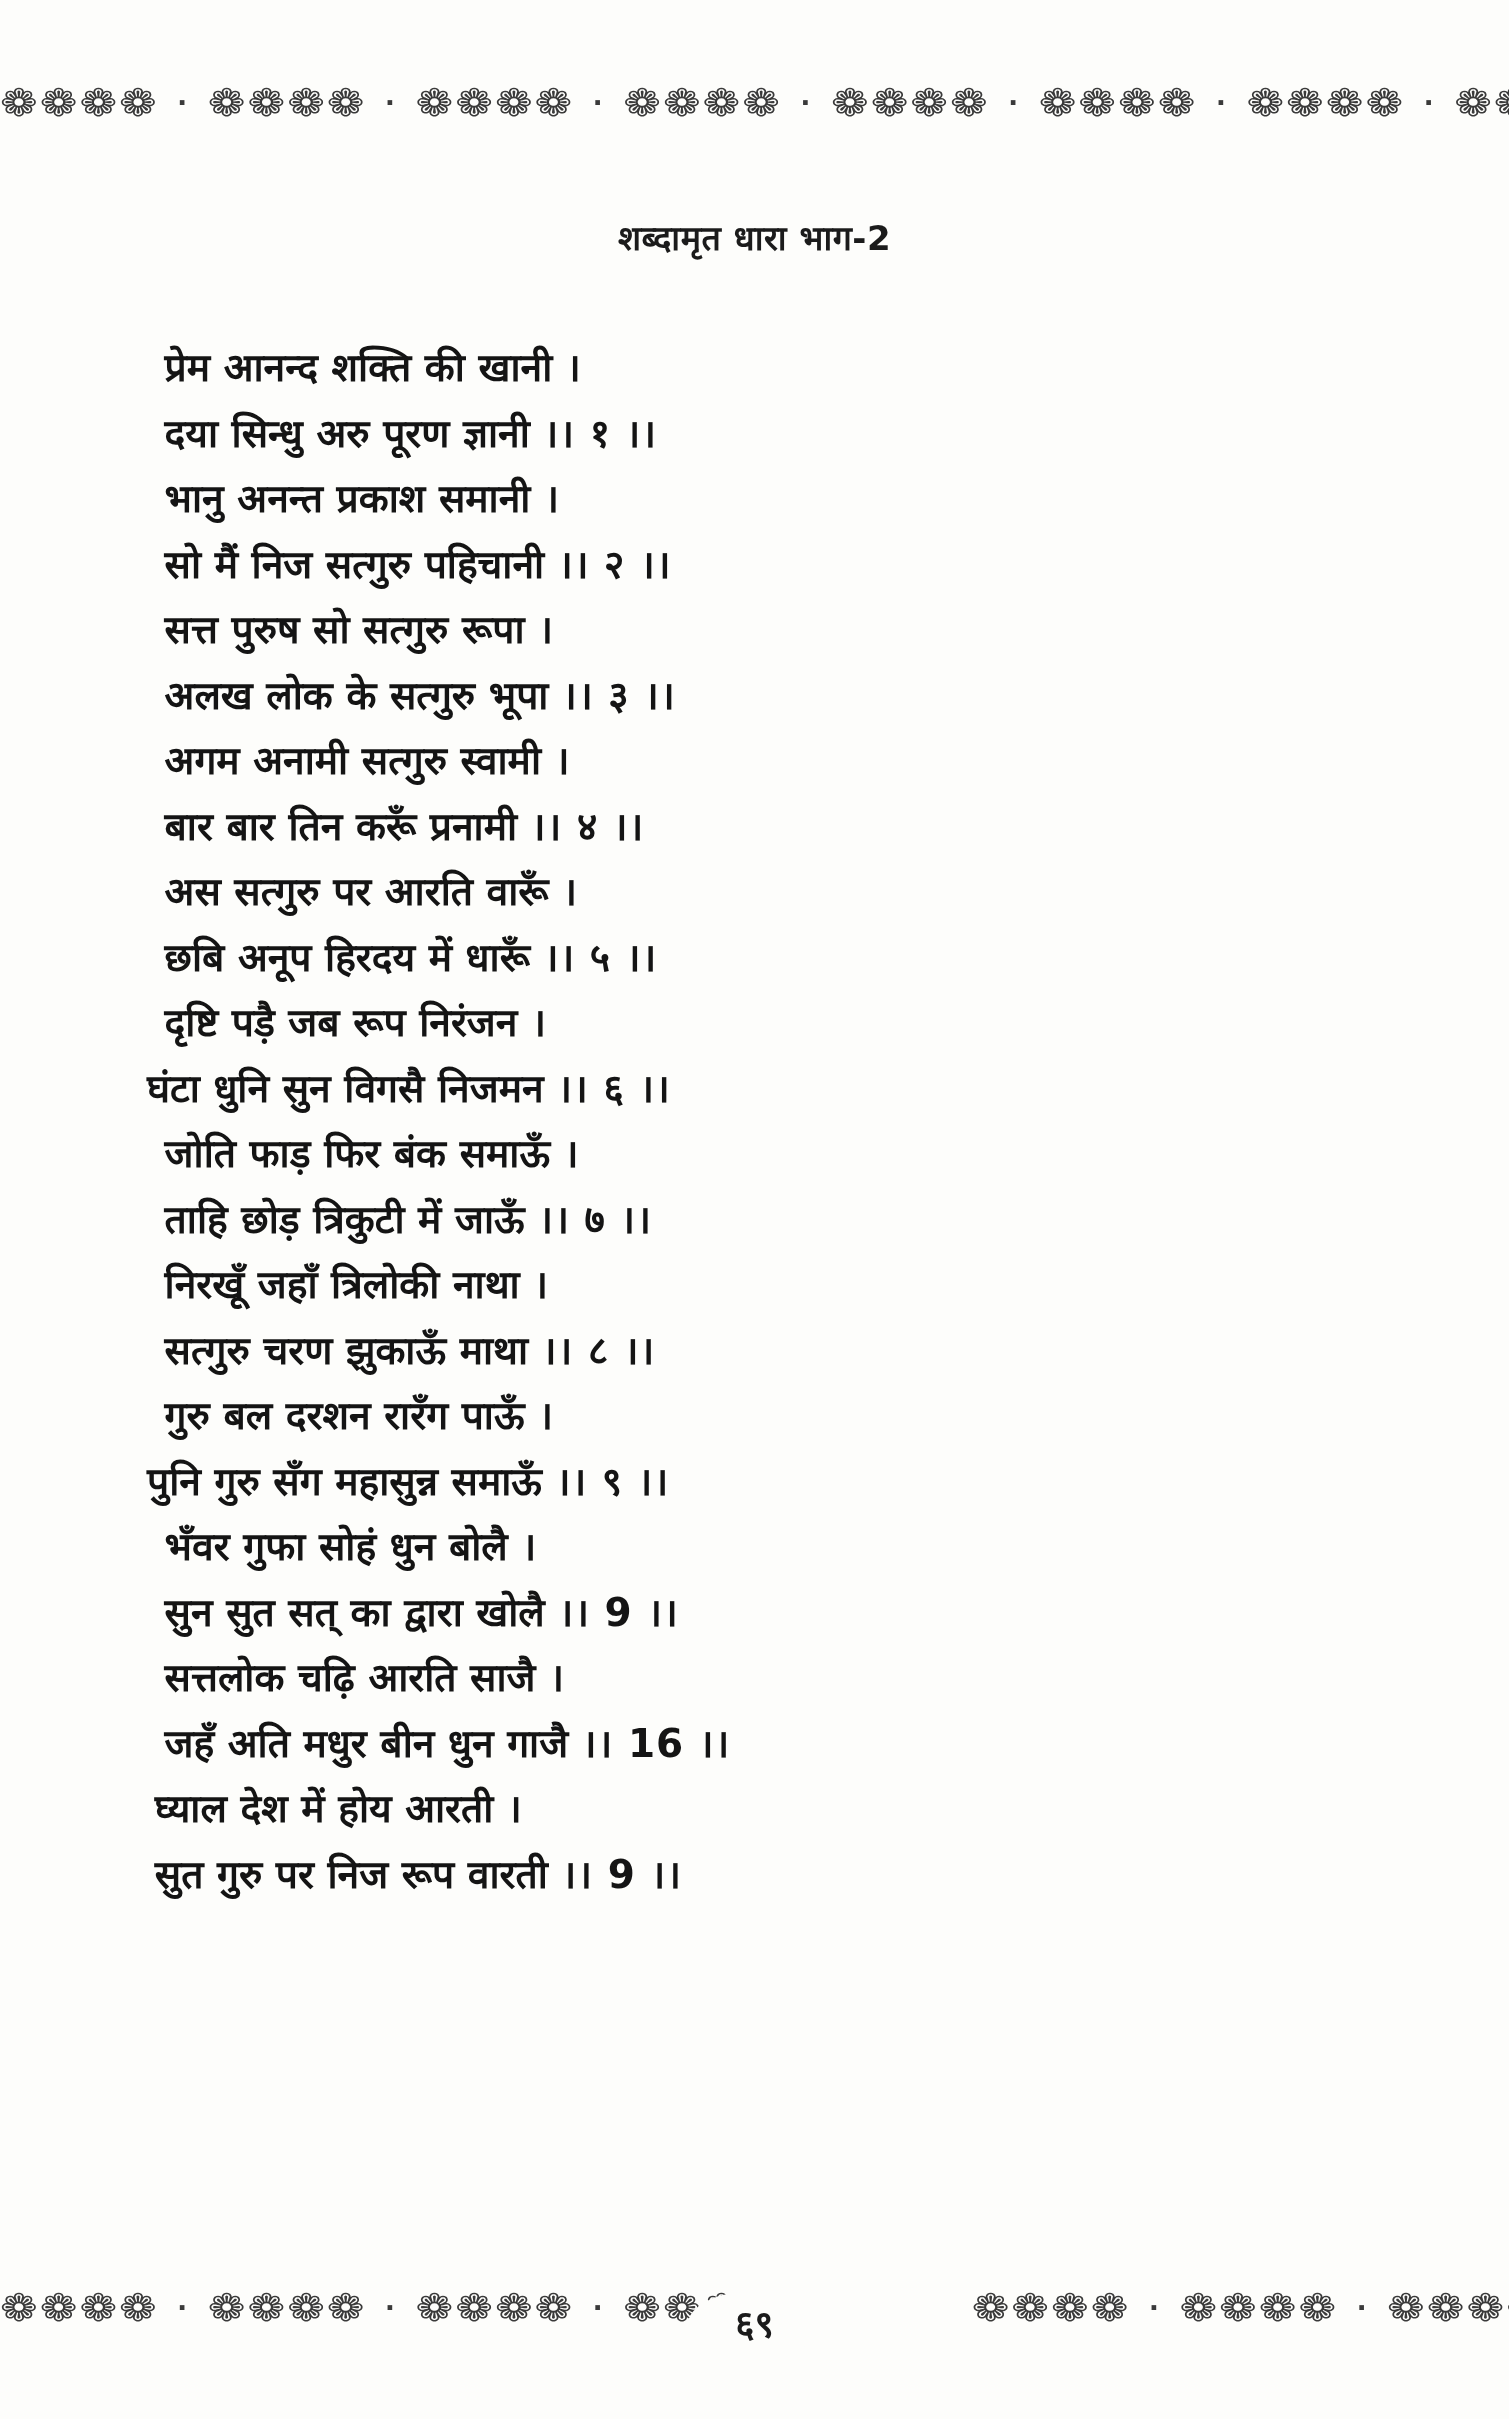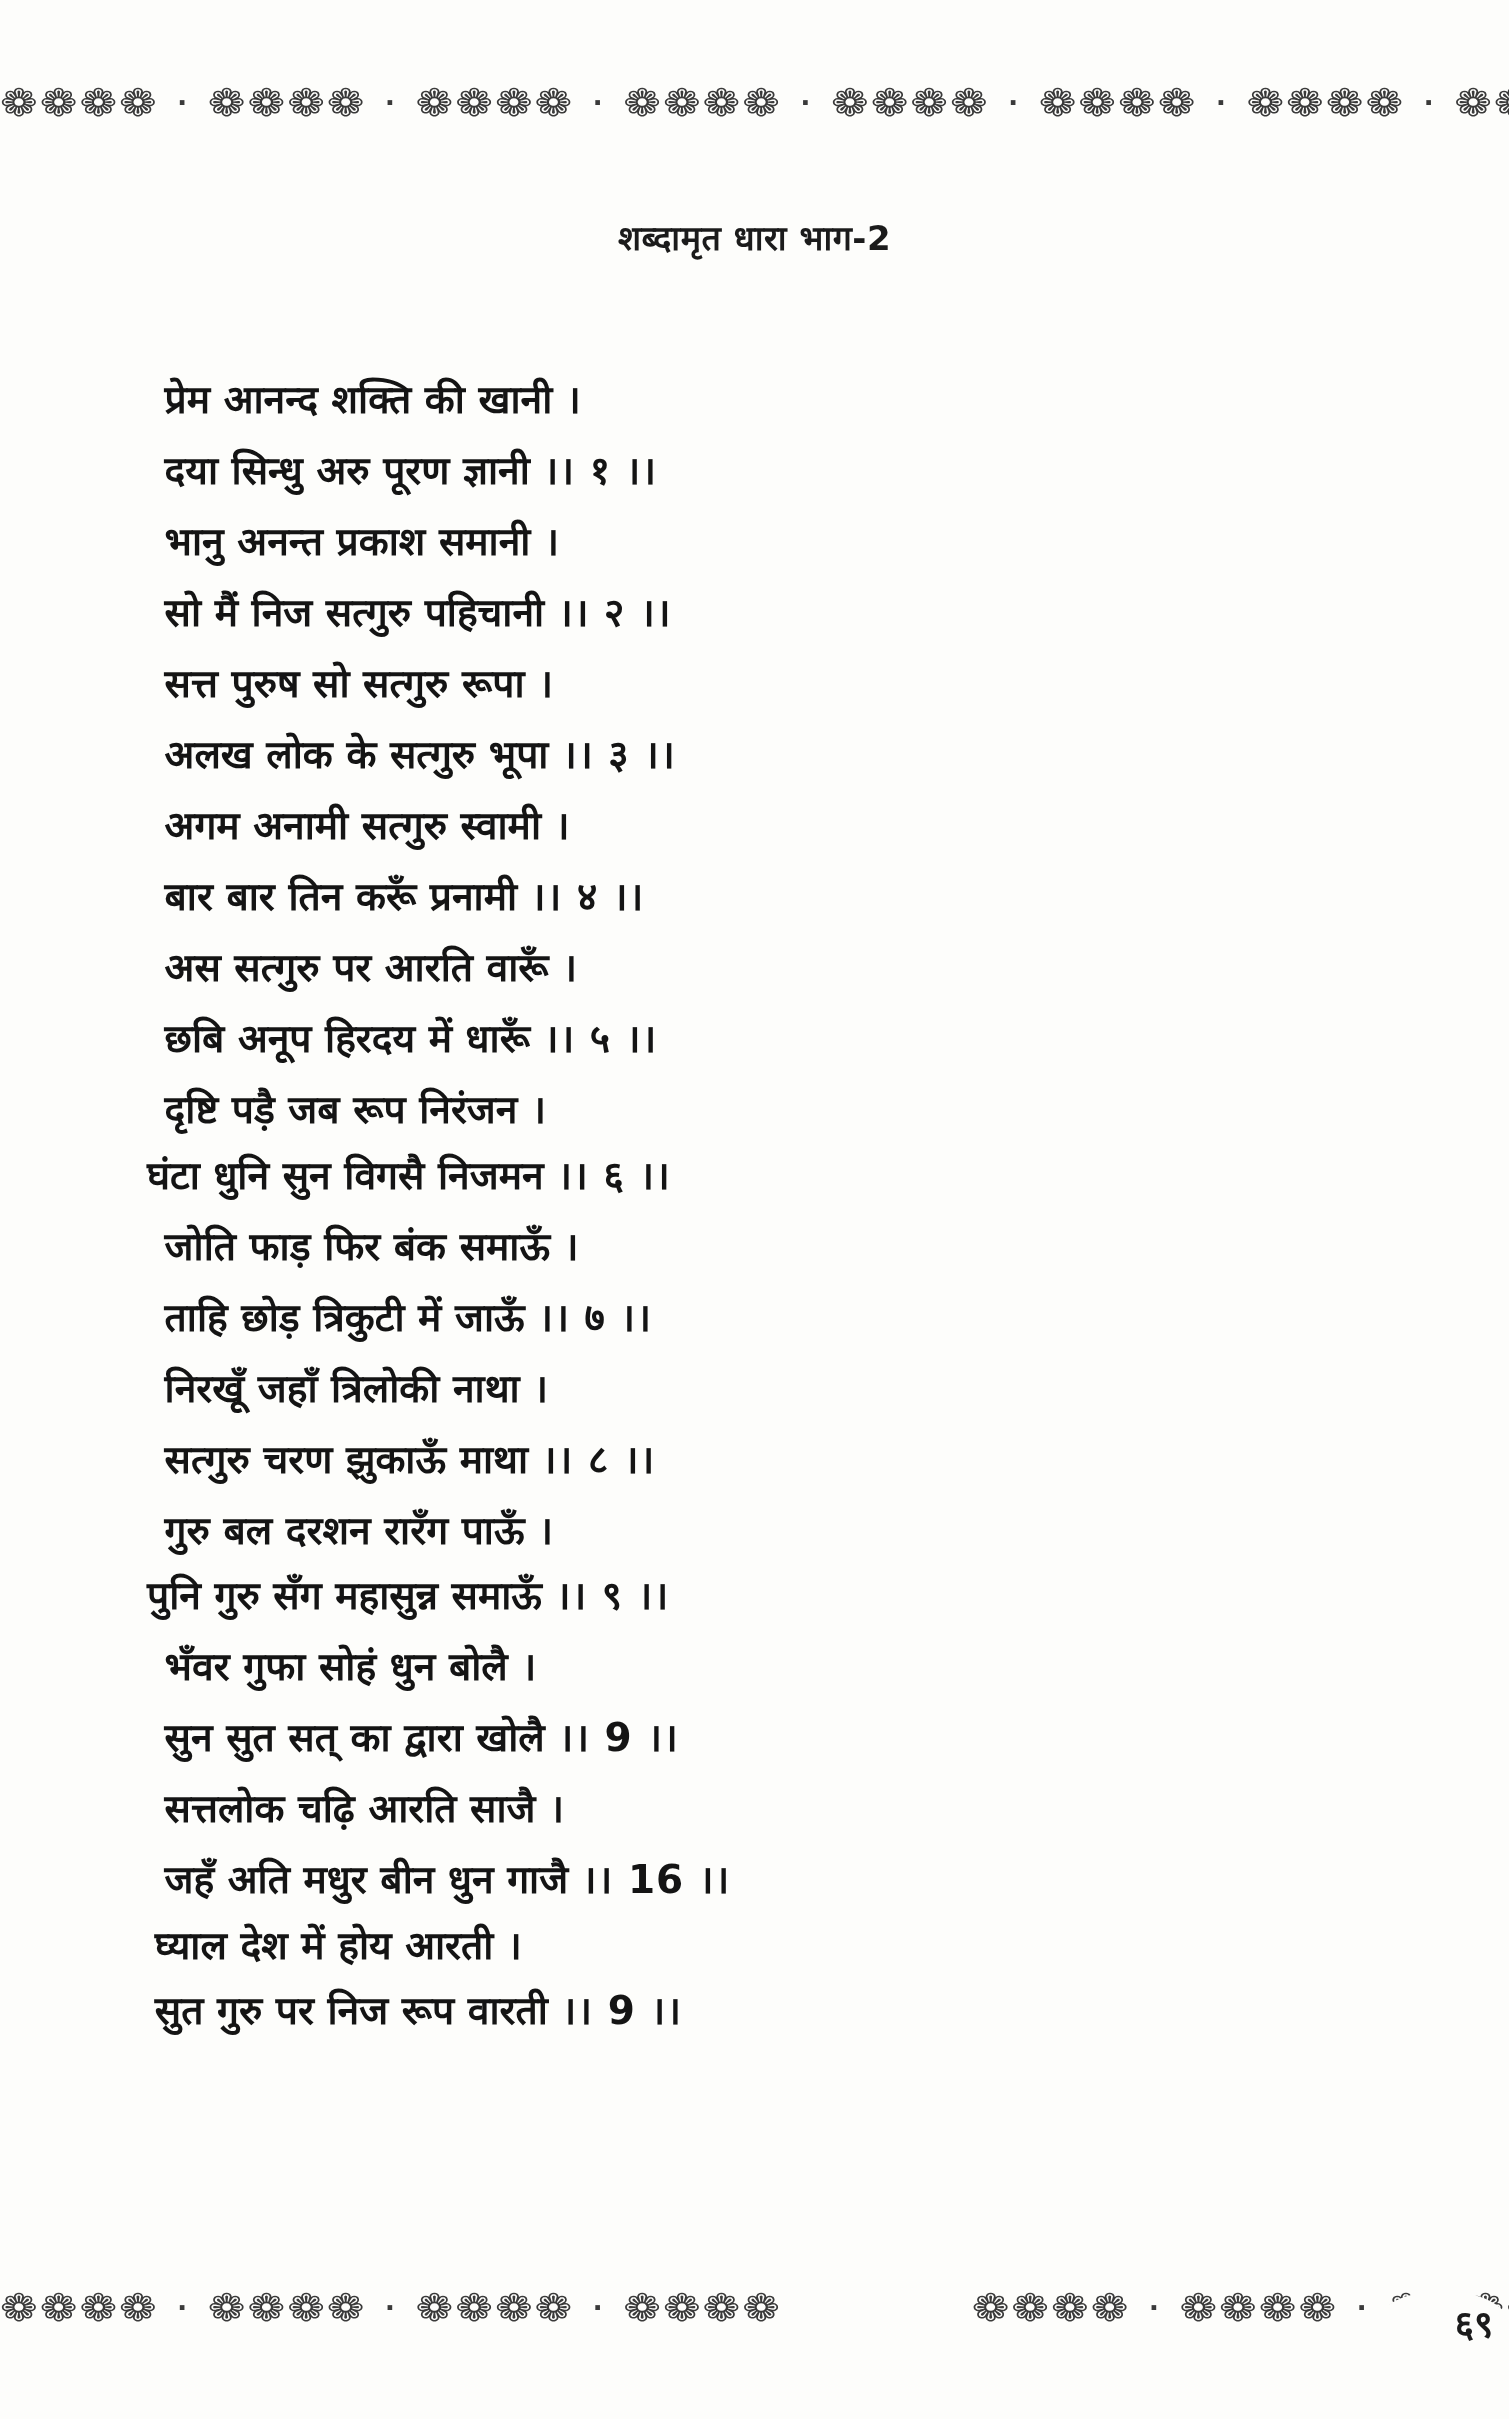--- a/index.html
+++ b/index.html
@@ -100,30 +100,30 @@
   }
   .verse-mark {
     display: inline-block;
     margin-left: 13.7px;
     font-family: "DejaVu Sans", sans-serif;
     font-weight: 700;
     letter-spacing: 1px;
   }
 
   
-  .indent-a { padding-left: 17.6px; margin-top: 32px; }
+  .indent-a { padding-left: 17.6px; }
   .indent-b { padding-left: 7.8px; }
   .indent-c { padding-left: 0px; }
 
   .page-number-wrap {
     position: absolute;
     bottom: 62px;
     left: 0;
     width: 100%;
-    text-align: right;
+    text-align: center;
   }
   .page-number {
     display: inline-block;
     min-width: 102px;
     padding: 5.9px 15.7px 9.8px 15.7px;
     background: #fdfdfb;
     font-family: "DejaVu Sans", sans-serif;
     font-size: 37px;
     font-weight: 700;
     color: #1b1b1b;

